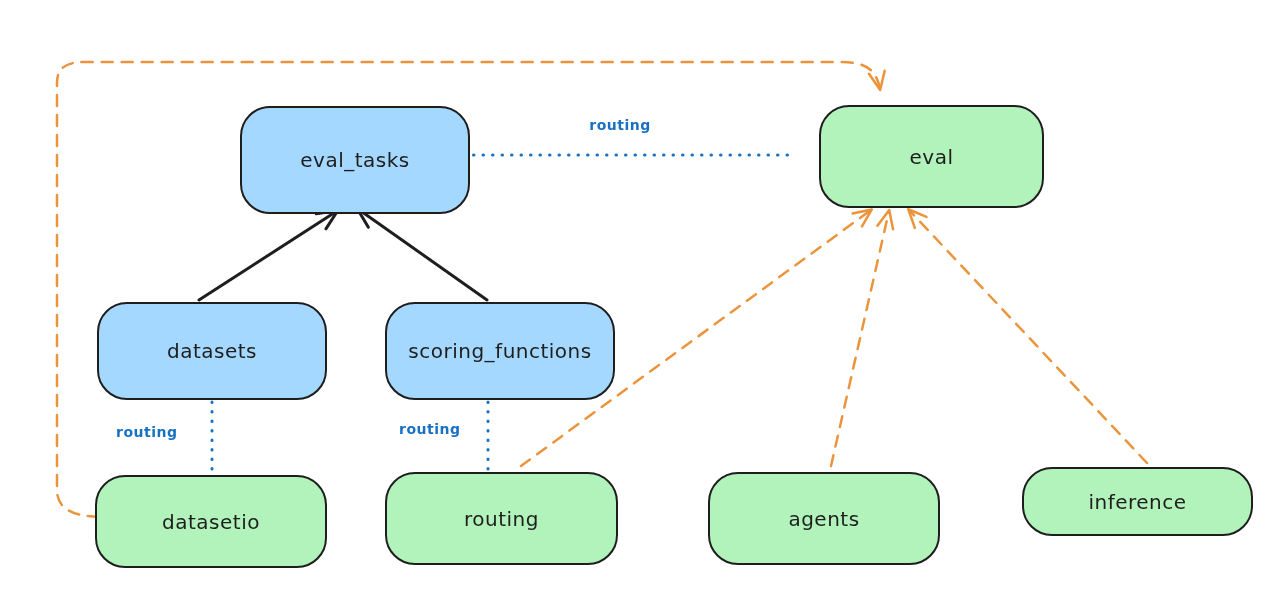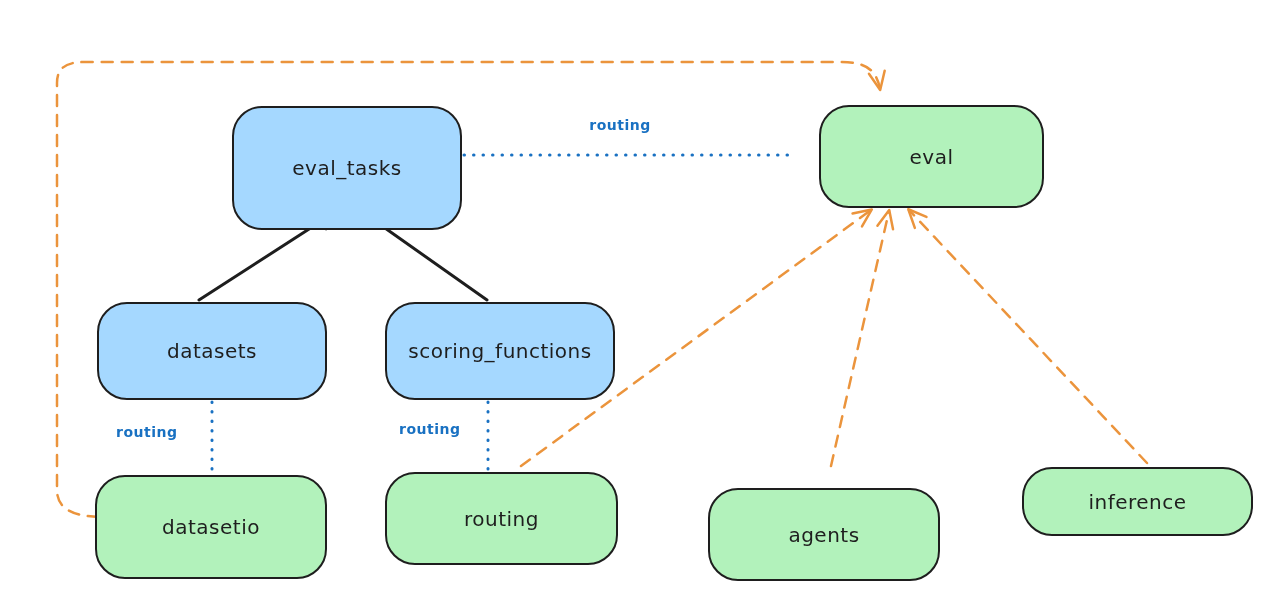--- a/index.html
+++ b/index.html
@@ -69,45 +69,45 @@
     <path d="M 212 402 L 212 474" fill="none" class="stroke-blue" stroke-width="3" stroke-linecap="round" stroke-dasharray="0.5 9"></path>
     <path d="M 488 402 L 488 470" fill="none" class="stroke-blue" stroke-width="3" stroke-linecap="round" stroke-dasharray="0.5 9"></path>
 
     <path d="M 99 517 C 75 516 57 510 57 490 L 57 83 C 57 66 68 62 86 62 L 840 62 C 864 62 876 68 880 89" fill="none" class="stroke-orange" stroke-width="2.5" stroke-linecap="round" stroke-dasharray="11 9" marker-end="url(#arrow-orange)"></path>
 
     <path d="M 521 466 L 871 210" fill="none" class="stroke-orange" stroke-width="2.5" stroke-linecap="round" stroke-dasharray="11 9" marker-end="url(#arrow-orange)"></path>
     <path d="M 831 466 L 889 211" fill="none" class="stroke-orange" stroke-width="2.5" stroke-linecap="round" stroke-dasharray="11 9" marker-end="url(#arrow-orange)"></path>
     <path d="M 1147 463 L 909 210" fill="none" class="stroke-orange" stroke-width="2.5" stroke-linecap="round" stroke-dasharray="11 9" marker-end="url(#arrow-orange)"></path>
   </svg>
 
-  <div class="node api" style="left:232px; top:106px; width:230px; height:124px;">
+  <div class="node api" style="left:240px; top:106px; width:230px; height:108px;">
     <span>eval_tasks</span>
   </div>
 
   <div class="node provider" style="left:790px; top:105px; width:225px; height:103px;margin-left:29px;">
     <span>eval</span>
   </div>
 
   <div class="node api" style="left:97px; top:302px; width:230px; height:98px;text-align:right;">
     <span>datasets</span>
   </div>
 
   <div class="node api" style="left:385px; top:302px; width:230px; height:98px;justify-content:center;">
     <span>scoring_functions</span>
   </div>
 
-  <div class="node provider" style="left:95px; top:475px; width:232px; height:104px;">
+  <div class="node provider" style="left:95px; top:475px; width:232px; height:93px;">
     <span>datasetio</span>
   </div>
 
   <div class="node provider" style="left:385px; top:472px; width:233px; height:93px;">
     <span>routing</span>
   </div>
 
-  <div class="node provider" style="left:708px; top:472px; width:232px; height:93px;margin-top:16px;">
+  <div class="node provider" style="left:708px; top:472px; width:232px; height:93px;">
     <span>agents</span>
   </div>
 
   <div class="node provider" style="left:1022px; top:467px; width:231px; height:69px;">
     <span>inference</span>
   </div>
 
   <div class="edge-label" style="left:577px; top:117px; width:86px; text-align:center;">routing</div>
 
   <div class="edge-label" style="left:116px; top:424px;">routing</div>

